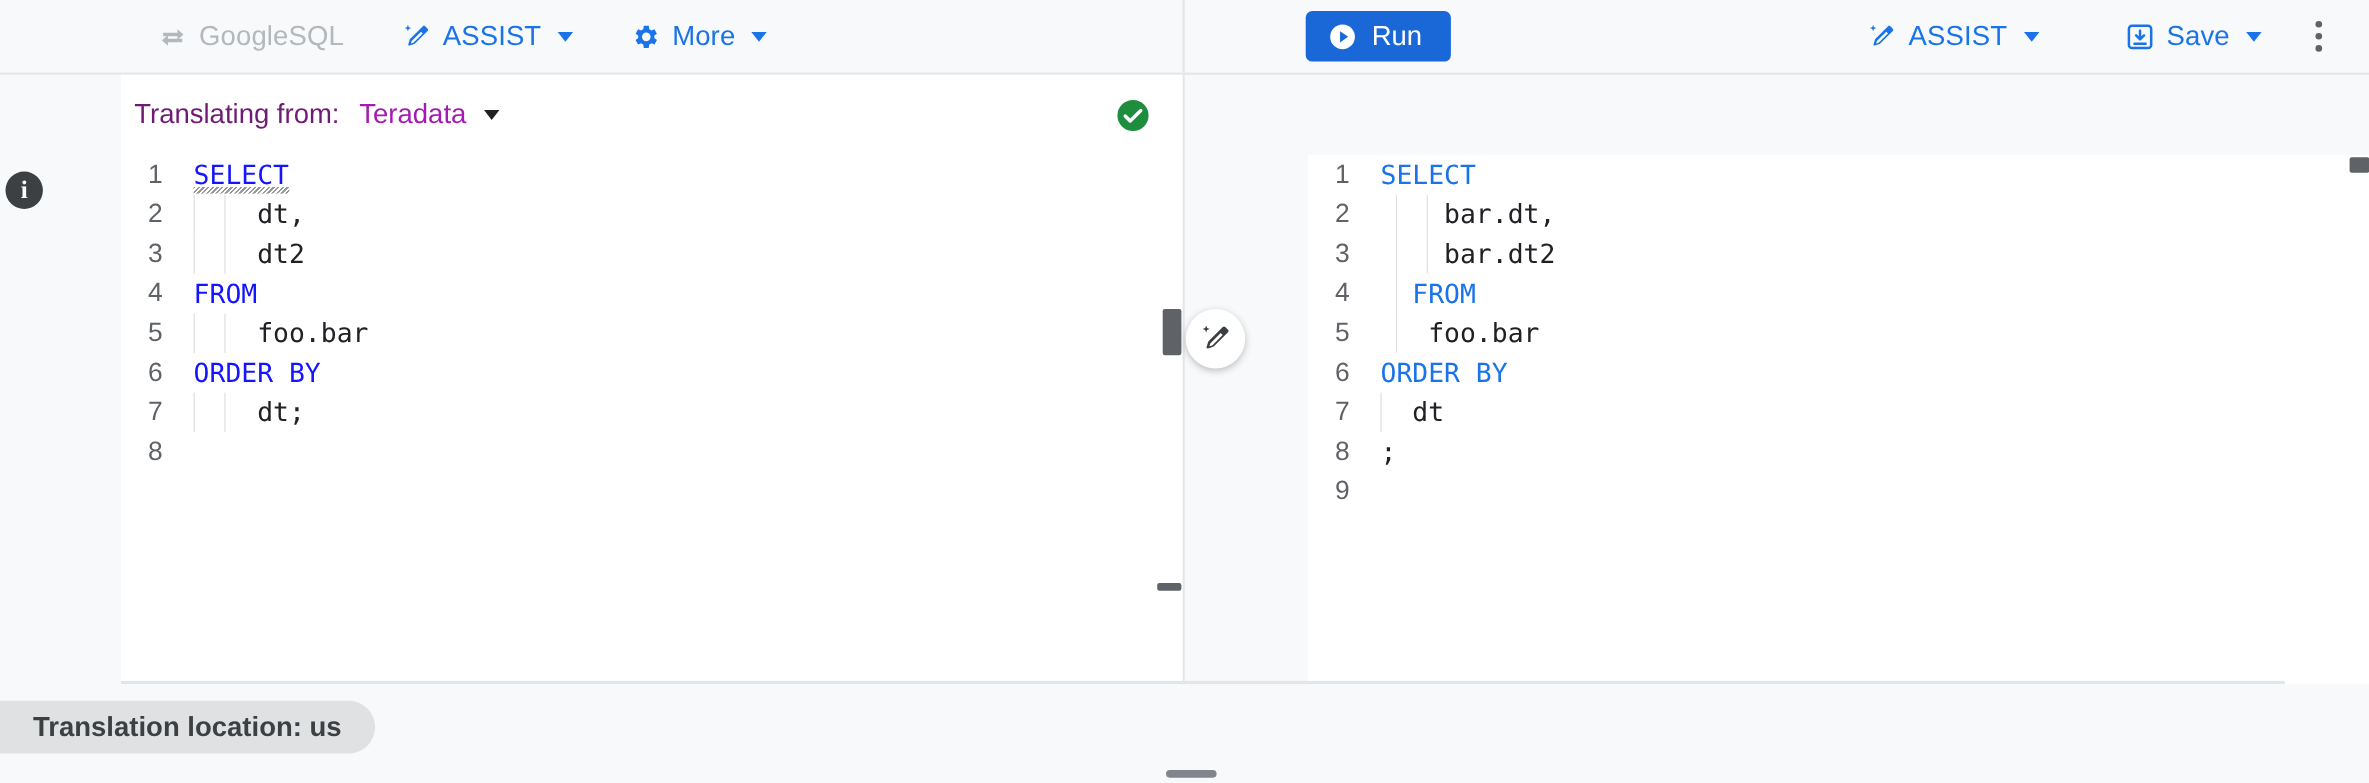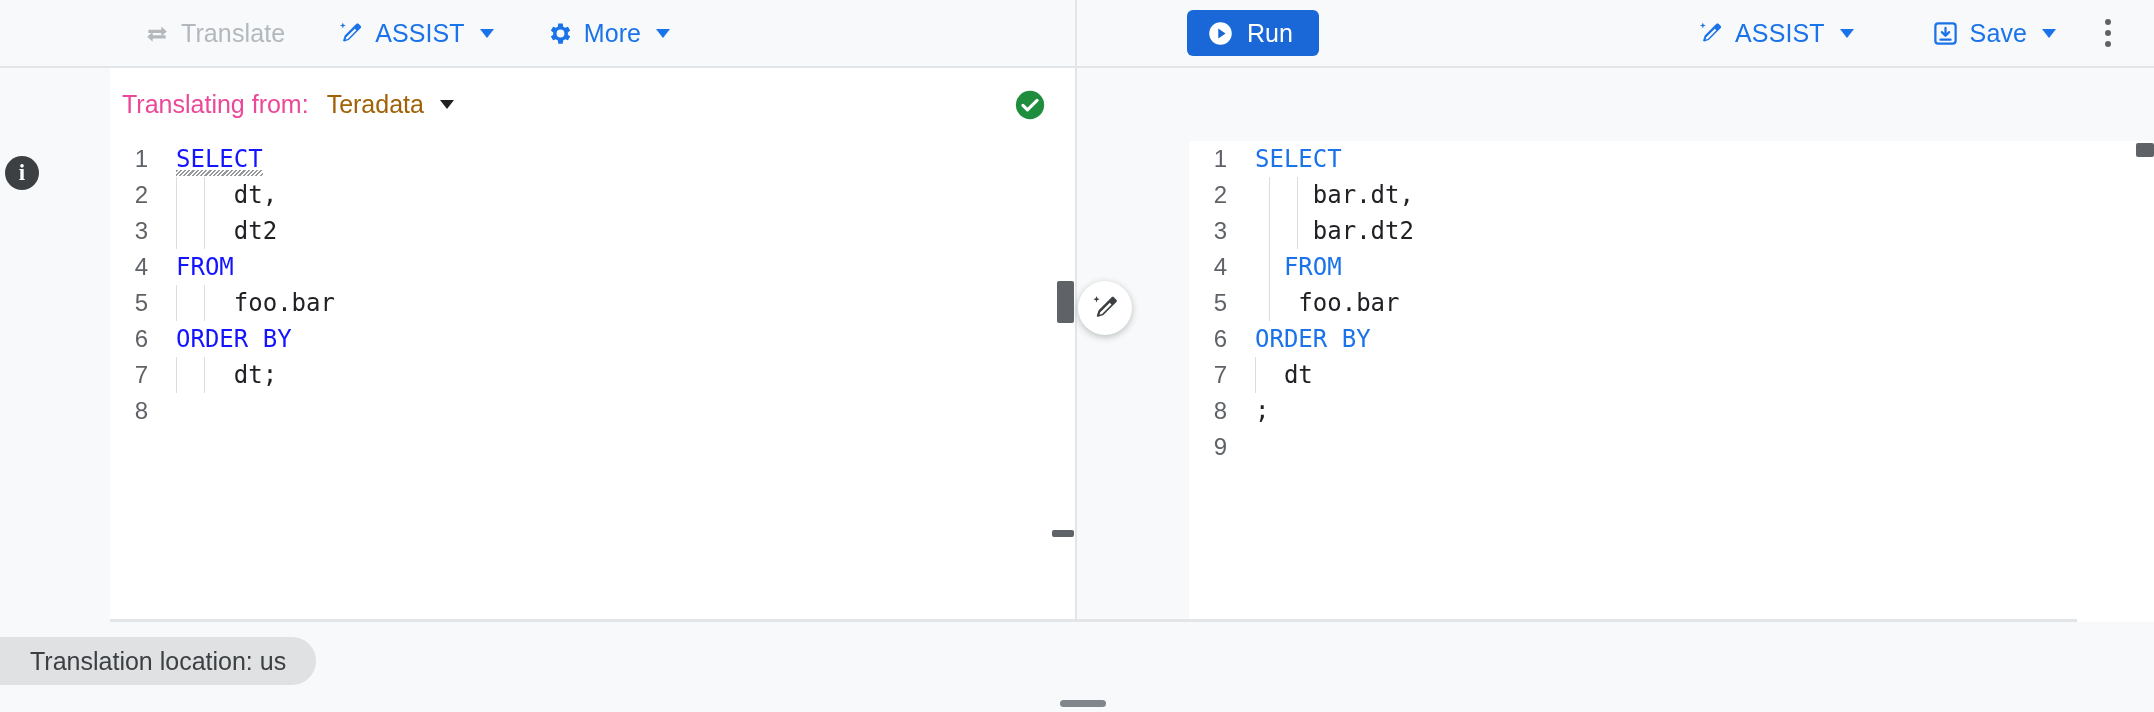--- a/index.html
+++ b/index.html
@@ -72,24 +72,24 @@
     padding-left: 12px; padding-right: 28px;
   }
   .subbar-right {
     position: absolute; left: 1079px; top: 0; width: 1075px; height: 73px;
     background: #f7f9fa;
   }
   .subbar-right-inner {
     position: absolute; left: 110px; top: 0; right: 0; height: 73px;
     background: #ffffff; display: flex; align-items: center; padding-left: 86px;
   }
-  .label-txt { font-size: 25px; color: #ec4899; }
+  .label-txt { font-size: 25px; color: #701a75; }
   .dialect {
     display: flex; align-items: center; gap: 12px;
-    font-size: 25px; color: #a16207; margin-left: 18px; cursor: pointer;
+    font-size: 25px; color: #a21caf; margin-left: 18px; cursor: pointer;
   }
   .dialect .caret { border-top-color: #202124; }
   .check-ok { margin-left: auto; }
 
   
   .editors { position: absolute; left: 0; top: 141px; width: 2154px; height: 481px; background: #f7f9fa; }
 
   .pane { position: absolute; top: 0; height: 481px; }
   .pane-left  { left: 0;    width: 1077px; border-right: 2px solid #e3e6e8; }
   .pane-right { left: 1079px; width: 1075px; }
@@ -150,21 +150,21 @@
   }
   .fab {
     position: absolute; left: 1078px; top: 140px;
     width: 54px; height: 54px; border-radius: 50%;
     background: #ffffff; box-shadow: 0 2px 7px rgba(60,64,67,.32);
     display: flex; align-items: center; justify-content: center; cursor: pointer;
     z-index: 5;
   }
 
   
-  .footer { position: absolute; left: 0; top: 622px; width: 2154px; height: 90px; background: #f7f9fa; }
+  .footer { position: absolute; left: 0; top: 622px; width: 2154px; height: 90px; background: #f7f9fa; font-weight: bold; }
   .chip {
     position: absolute; left: 0; top: 15px; height: 48px;
     background: #dfe1e3; color: #3c4043;
     border-radius: 0 24px 24px 0; display: flex; align-items: center;
     padding: 0 30px 0 30px; font-size: 25px; white-space: nowrap;
   }
   .bottom-grip {
     position: absolute; left: 1060px; top: 700px; width: 46px; height: 7px;
     background: #80868b; border-radius: 4px; cursor: row-resize;
   }
@@ -181,21 +181,21 @@
 
     <div class="tb-left">
 
       <button class="tb-btn disabled">
         <span class="icon">
           <svg width="26" height="26" viewBox="0 0 24 24" fill="#b3b8bd">
             <path d="M4 9h12V6l5 4.5L16 15v-3H4V9z"></path>
             <path d="M20 17H8v3l-5-4.5L8 11v3h12v3z"></path>
           </svg>
         </span>
-        <span>Translate</span>
+        <span>GoogleSQL</span>
       </button>
 
       <button class="tb-btn">
         <span class="icon">
           <svg width="27" height="27" viewBox="0 0 24 24" fill="#1a73e8">
             <path d="M5.2 2.3l.7 1.9 1.9.7-1.9.7-.7 1.9-.7-1.9-1.9-.7 1.9-.7.7-1.9z"></path>
             <path d="M19.1 3.4c-.5-.5-1.3-.5-1.8 0L7.1 13.6c-.2.2-.3.4-.4.6l-1.2 3.8c-.2.6.4 1.2 1 1l3.8-1.2c.2-.1.5-.2.6-.4L21.1 7.2c.5-.5.5-1.3 0-1.8l-2-2zm-9.5 13.4l-2 .6.6-2 7.6-7.6 1.4 1.4-7.6 7.6z"></path>
           </svg>
         </span>
         <span>ASSIST</span>

